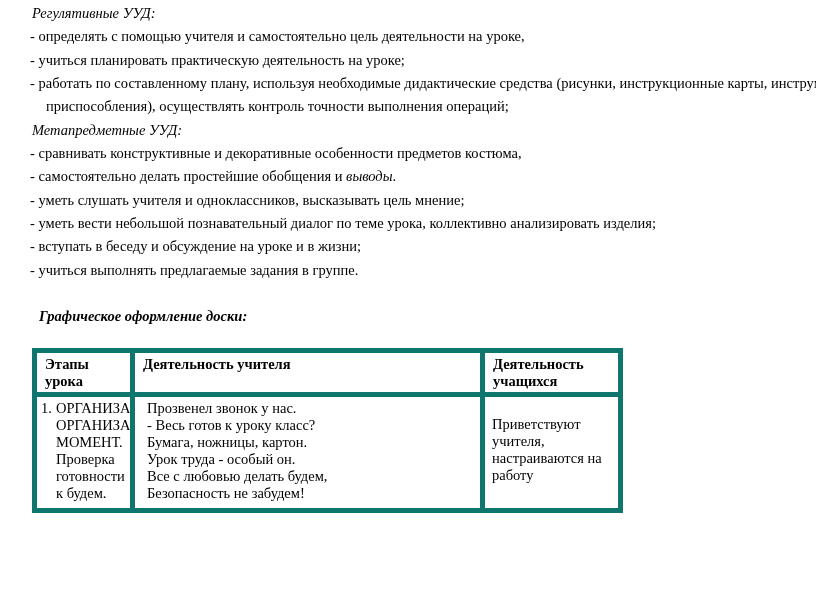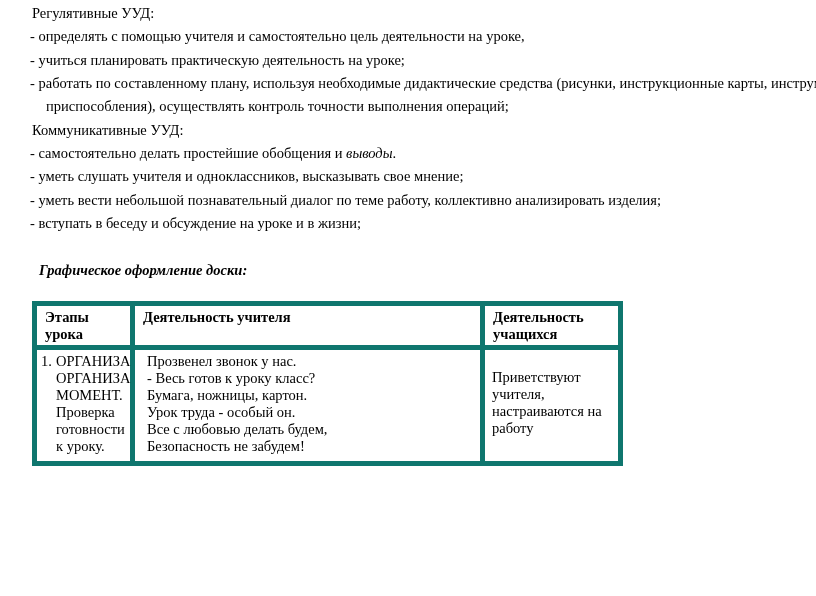--- a/index.html
+++ b/index.html
@@ -19,20 +19,21 @@
     white-space: nowrap;
     line-height: 19px;
   }
   .title-text {
     font-weight: bold;
     font-style: italic;
     text-decoration: underline;
     padding-left: 2px;
   }
   .section-text {
+    font-style: italic;
     padding-left: 2px;
   }
   .cont {
     padding-left: 16px;
   }
   .em {
     font-style: italic;
   }
   .board-text {
     font-weight: bold;
@@ -86,34 +87,40 @@
     <span>- учиться планировать практическую деятельность на уроке;</span>
   </div>
   <div class="doc-line">
     <span>- работать по составленному плану, используя необходимые дидактические средства (рисунки, инструкционные карты, инструменты и</span>
   </div>
   <div class="doc-line cont">
     <span>приспособления), осуществлять контроль точности выполнения операций;</span>
   </div>
 
   <div class="doc-line">
-    <span class="section-text">Коммуникативные УУД:</span>
+    <span class="section-text">Метапредметные УУД:</span>
+  </div>
+  <div class="doc-line">
+    <span>- сравнивать конструктивные и декоративные особенности предметов костюма,</span>
   </div>
   <div class="doc-line">
     <span>- самостоятельно делать простейшие обобщения и </span><span class="em">выводы</span><span>.</span>
   </div>
 
   <div class="doc-line">
-    <span>- уметь слушать учителя и одноклассников, высказывать свое мнение;</span>
+    <span>- уметь слушать учителя и одноклассников, высказывать цель мнение;</span>
   </div>
   <div class="doc-line">
-    <span>- уметь вести небольшой познавательный диалог по теме работу, коллективно анализировать изделия;</span>
+    <span>- уметь вести небольшой познавательный диалог по теме урока, коллективно анализировать изделия;</span>
   </div>
   <div class="doc-line">
     <span>- вступать в беседу и обсуждение на уроке и в жизни;</span>
+  </div>
+  <div class="doc-line">
+    <span>- учиться выполнять предлагаемые задания в группе.</span>
   </div>
 
   <div class="doc-line"></div>
 
   <div class="doc-line">
     <span class="board-text">Графическое оформление доски:</span>
   </div>
 
   <table class="lesson">
     <colgroup>
@@ -144,21 +151,21 @@
         <div class="stage-row">
               <span class="stage-num"></span>
               <span>Проверка</span>
             </div>
         <div class="stage-row">
               <span class="stage-num"></span>
               <span>готовности</span>
             </div>
         <div class="stage-row">
               <span class="stage-num"></span>
-              <span>к уроку.</span>
+              <span>к будем.</span>
             </div>
       </td>
       <td class="cell-teacher">
         <div>Прозвенел звонок у нас.</div>
         <div>- Весь готов к уроку класс?</div>
         <div>Бумага, ножницы, картон.</div>
         <div>Урок труда - особый он.</div>
         <div>Все с любовью делать будем,</div>
         <div>Безопасность не забудем!</div>
       </td>

